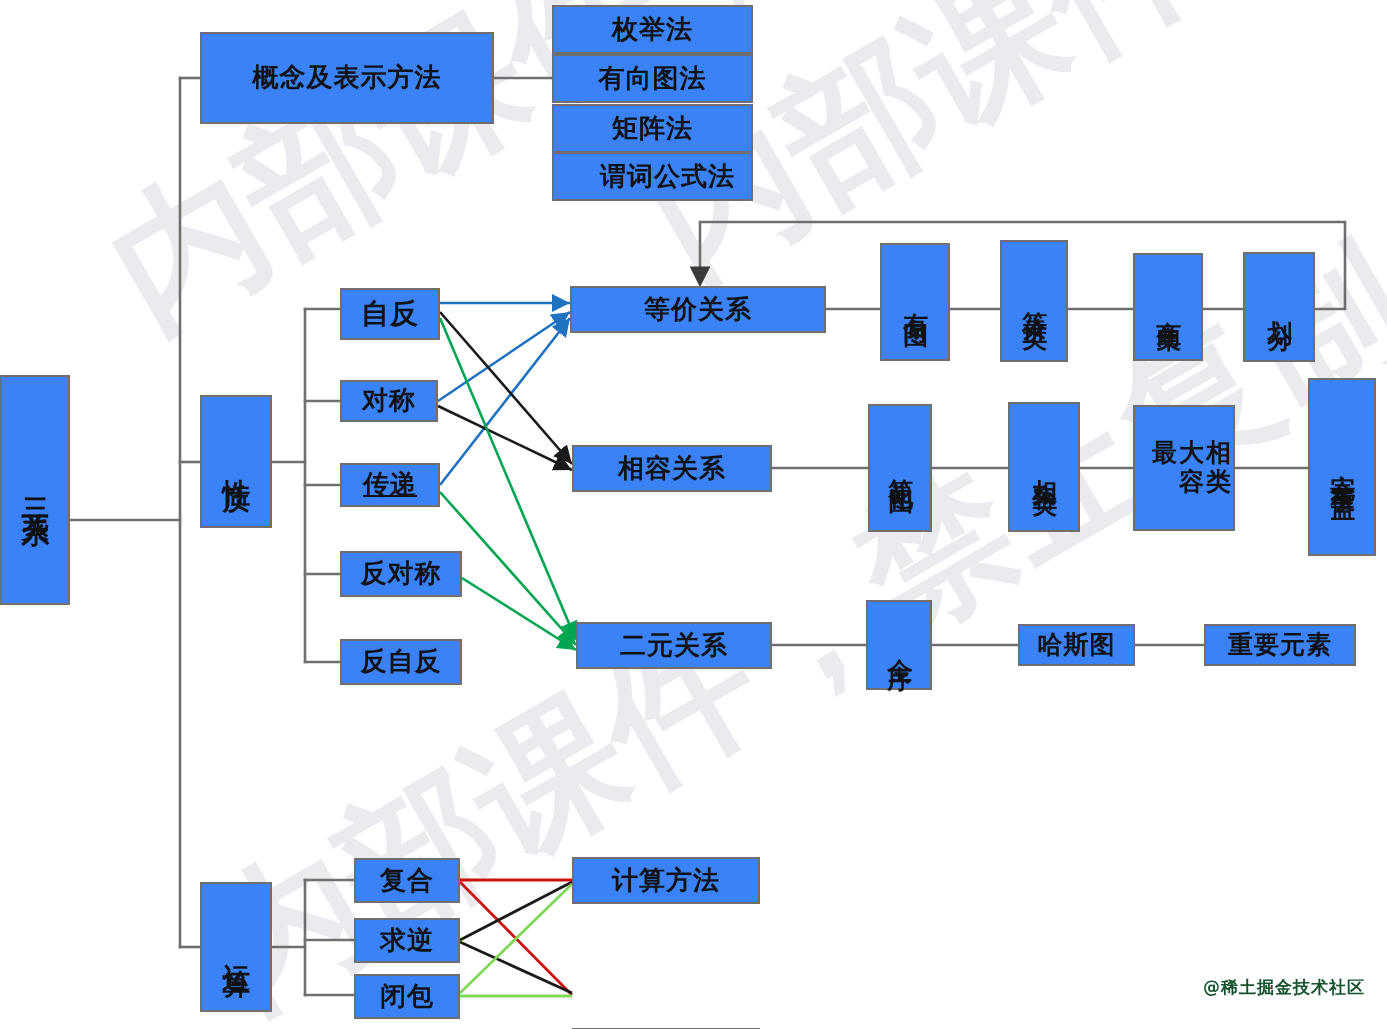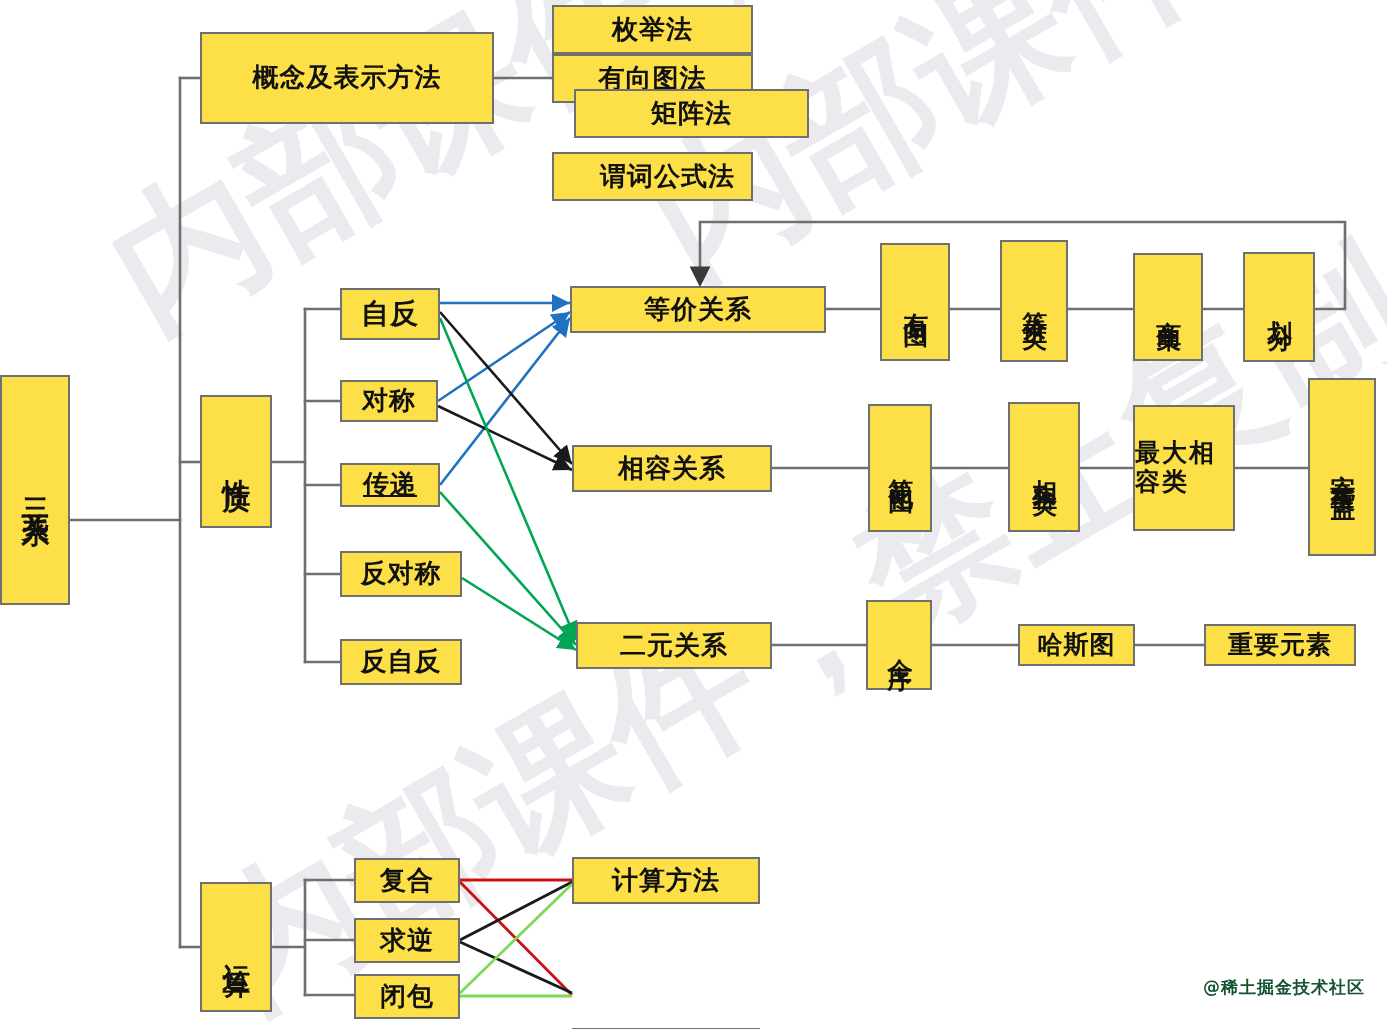--- a/index.html
+++ b/index.html
@@ -10,23 +10,23 @@
   }
   #stage{position:relative;width:1387px;height:1029px;background:#fff;}
   svg.layer{position:absolute;left:0;top:0;width:1387px;height:1029px;}
   #wm-layer{z-index:1;pointer-events:none;}
   #edge-layer{z-index:2;}
 
   .nodebox{
     position:absolute;
     box-sizing:border-box;
     border:2px solid #6f6f6f;
-    background:#fde047;
+    background:#3b82f6;
     display:flex;align-items:center;justify-content:center;
-    text-align:left;
+    text-align:right;
     color:#111111;
     font-weight:700;
     letter-spacing:1px;
     z-index:4;
     font-family:"DejaVu Sans","Liberation Sans",sans-serif;
   }
   .nodebox .lbl{display:block;line-height:1.05;}
   .vert .lbl{writing-mode:vertical-rl;text-orientation:upright;letter-spacing:6px;}
   .vert2 .lbl{line-height:1.15;letter-spacing:2px;}
 
@@ -150,21 +150,21 @@
   <div class="nodebox fs-26" style="left:200px;top:32px;width:294px;height:92px;">
     <span class="lbl">概念及表示方法</span>
   </div>
 
   <div class="nodebox fs-26" style="left:552px;top:5px;width:201px;height:49px;">
     <span class="lbl">枚举法</span>
   </div>
   <div class="nodebox fs-26" style="left:552px;top:54px;width:201px;height:49px;">
     <span class="lbl">有向图法</span>
   </div>
-  <div class="nodebox fs-26" style="left:552px;top:89px;width:235px;height:49px;margin-left:22px;">
+  <div class="nodebox fs-26" style="left:552px;top:104px;width:201px;height:49px;">
     <span class="lbl">矩阵法</span>
   </div>
   <div class="nodebox fs-26" style="left:552px;top:152px;width:201px;height:49px;padding-left:30px;">
     <span class="lbl">谓词公式法</span>
   </div>
 
   <div class="nodebox vert fs-28" style="left:200px;top:395px;width:72px;height:133px;">
     <span class="lbl">性质</span>
   </div>
 

